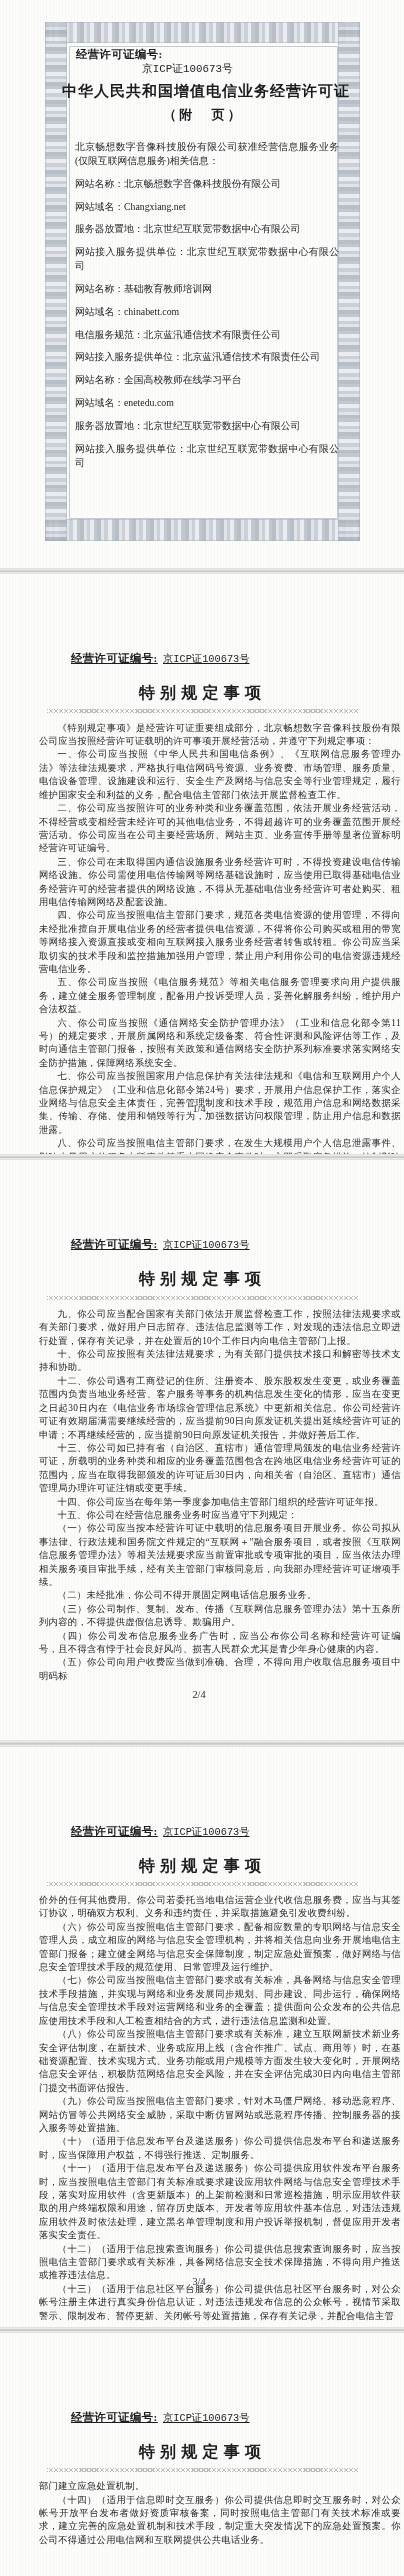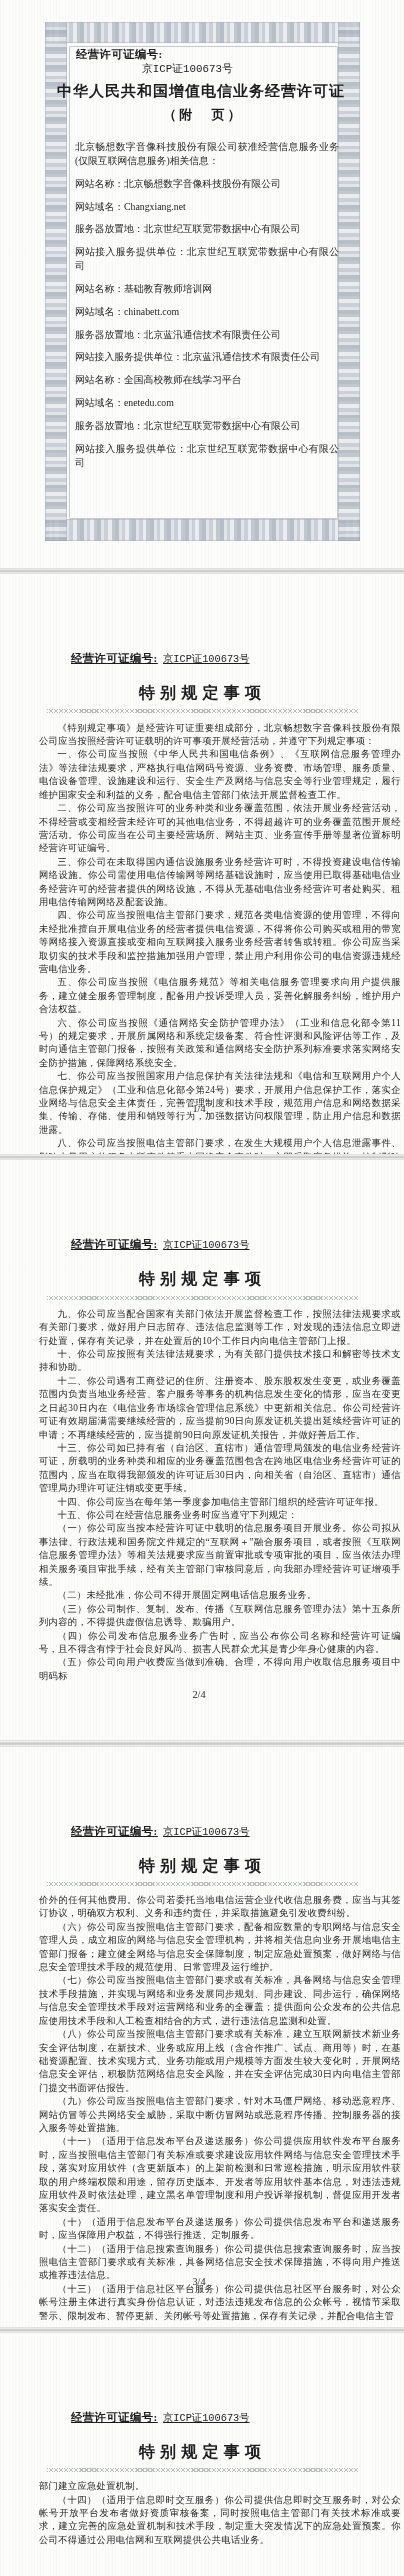--- a/index.html
+++ b/index.html
@@ -45,21 +45,21 @@
   .cert-band.top{left:0;top:0;width:315px;height:21.6px;}
   .cert-band.bottom{left:0;bottom:0;width:315px;height:21.6px;}
   .cert-band.left{left:0;top:0;width:21.6px;height:519px;}
   .cert-band.right{right:0;top:0;width:21.6px;height:519px;}
   .cert-inner-line{
     position:absolute;left:24px;top:24px;width:267px;height:471px;
     border:0.5px solid #c5cad2;border-radius:1px;pointer-events:none;
   }
   .p1-license{position:absolute;left:76px;top:47px;font-size:11.3px;font-weight:bold;letter-spacing:0.5px;}
   .p1-license-value{position:absolute;left:142px;top:62px;font-size:10.8px;font-family:"Liberation Mono","DejaVu Sans Mono",monospace;letter-spacing:0px;}
-  .p1-title{position:absolute;left:57px;top:82px;width:293px;text-align:left;font-size:15px;font-weight:bold;letter-spacing:1px;}
+  .p1-title{position:absolute;left:57px;top:82px;width:293px;text-align:right;font-size:15px;font-weight:bold;letter-spacing:1px;}
   .p1-subtitle{position:absolute;left:57px;top:106px;width:293px;text-align:center;font-size:13px;font-weight:bold;letter-spacing:3.1px;}
   .p1-body{position:absolute;left:75px;top:140px;width:264px;}
   .p1-body p{margin:0 0 8.8px 0;font-size:9.8px;line-height:14px;text-align:justify;}
   
   .sp-page{box-sizing:border-box;}
   #page2,#page3,#page4{height:580px;}
   #page5{height:541px;}
   .sp-header{margin:17px;padding:60px 0 0 54px;font-size:11.3px;font-weight:bold;letter-spacing:0.5px;text-decoration:underline;}
   .sp-header .sp-license-value{font-weight:normal;font-size:10.3px;letter-spacing:0;margin-left:5.2px;font-family:"Liberation Mono","DejaVu Sans Mono",monospace;}
   .sp-title{margin:9.3px 0 0 0;text-align:center;font-size:16px;font-weight:bold;letter-spacing:5.2px;}
@@ -96,21 +96,21 @@
     <div class="p1-title">中华人民共和国增值电信业务经营许可证</div>
     <div class="p1-subtitle">（附　页）</div>
     <div class="p1-body">
         <p class="para">北京畅想数字音像科技股份有限公司获准经营信息服务业务(仅限互联网信息服务)相关信息：</p>
         <p class="para">网站名称：北京畅想数字音像科技股份有限公司</p>
         <p class="para">网站域名：Changxiang.net</p>
         <p class="para">服务器放置地：北京世纪互联宽带数据中心有限公司</p>
         <p class="para">网站接入服务提供单位：北京世纪互联宽带数据中心有限公司</p>
         <p class="para">网站名称：基础教育教师培训网</p>
         <p class="para">网站域名：chinabett.com</p>
-        <p class="para">服务器放置地：北京蓝汛通信技术有限责任公司</p>
+        <p class="para">电信服务规范：北京蓝汛通信技术有限责任公司</p>
         <p class="para">网站接入服务提供单位：北京蓝汛通信技术有限责任公司</p>
         <p class="para">网站名称：全国高校教师在线学习平台</p>
         <p class="para">网站域名：enetedu.com</p>
         <p class="para">服务器放置地：北京世纪互联宽带数据中心有限公司</p>
         <p class="para">网站接入服务提供单位：北京世纪互联宽带数据中心有限公司</p>
       </div>
   </div>
 
   <div class="page-gap"></div>
 
@@ -165,22 +165,22 @@
       <span>经营许可证编号:</span><span class="sp-license-value">京ICP证100673号</span>
     </div>
     <div class="sp-title">特别规定事项</div>
     <div class="sp-wave"></div>
     <div class="sp-body">
         <p class="para">价外的任何其他费用。你公司若委托当地电信运营企业代收信息服务费，应当与其签订协议，明确双方权利、义务和违约责任，并采取措施避免引发收费纠纷。</p>
         <p class="para ind">（六）你公司应当按照电信主管部门要求，配备相应数量的专职网络与信息安全管理人员，成立相应的网络与信息安全管理机构，并将相关信息向业务开展地电信主管部门报备；建立健全网络与信息安全保障制度，制定应急处置预案，做好网络与信息安全管理技术手段的规范使用、日常管理及运行维护。</p>
         <p class="para ind">（七）你公司应当按照电信主管部门要求或有关标准，具备网络与信息安全管理技术手段措施，并实现与网络和业务发展同步规划、同步建设、同步运行，确保网络与信息安全管理技术手段对运营网络和业务的全覆盖；提供面向公众发布的公共信息应使用技术手段和人工检查相结合的方式，进行违法信息监测和处置。</p>
         <p class="para ind">（八）你公司应当按照电信主管部门要求或有关标准，建立互联网新技术新业务安全评估制度，在新技术、业务或应用上线（含合作推广、试点、商用等）时，在基础资源配置、技术实现方式、业务功能或用户规模等方面发生较大变化时，开展网络信息安全评估，积极防范网络信息安全风险，并在安全评估完成30日内向电信主管部门提交书面评估报告。</p>
         <p class="para ind">（九）你公司应当按照电信主管部门要求，针对木马僵尸网络、移动恶意程序、网站仿冒等公共网络安全威胁，采取中断仿冒网站或恶意程序传播、控制服务器的接入服务等处置措施。</p>
+        <p class="para ind">（十）（适用于信息发布平台及递送服务）你公司提供信息发布平台和递送服务时，应当保障用户权益，不得强行推送、定制服务。</p>
         <p class="para ind">（十一）（适用于信息发布平台及递送服务）你公司提供应用软件发布平台服务时，应当按照电信主管部门有关标准或要求建设应用软件网络与信息安全管理技术手段，落实对应用软件（含更新版本）的上架前检测和日常巡检措施，明示应用软件获取的用户终端权限和用途，留存历史版本、开发者等应用软件基本信息，对违法违规应用软件及时依法处理，建立黑名单管理制度和用户投诉举报机制，督促应用开发者落实安全责任。</p>
-        <p class="para ind">（十）（适用于信息发布平台及递送服务）你公司提供信息发布平台和递送服务时，应当保障用户权益，不得强行推送、定制服务。</p>
         <p class="para ind">（十二）（适用于信息搜索查询服务）你公司提供信息搜索查询服务时，应当按照电信主管部门要求或有关标准，具备网络信息安全技术保障措施，不得向用户推送或推荐违法信息。</p>
         <p class="para ind">（十三）（适用于信息社区平台服务）你公司提供信息社区平台服务时，对公众帐号注册主体进行真实身份信息认证，对违法违规发布信息的公众帐号，视情节采取警示、限制发布、暂停更新、关闭帐号等处置措施，保存有关记录，并配合电信主管</p>
       </div>
     <div class="sp-pageno">3/4</div>
   </div>
 
   <div class="page-gap"></div>
 
   <div class="page sp-page" id="page5">
     <div class="sp-header">

